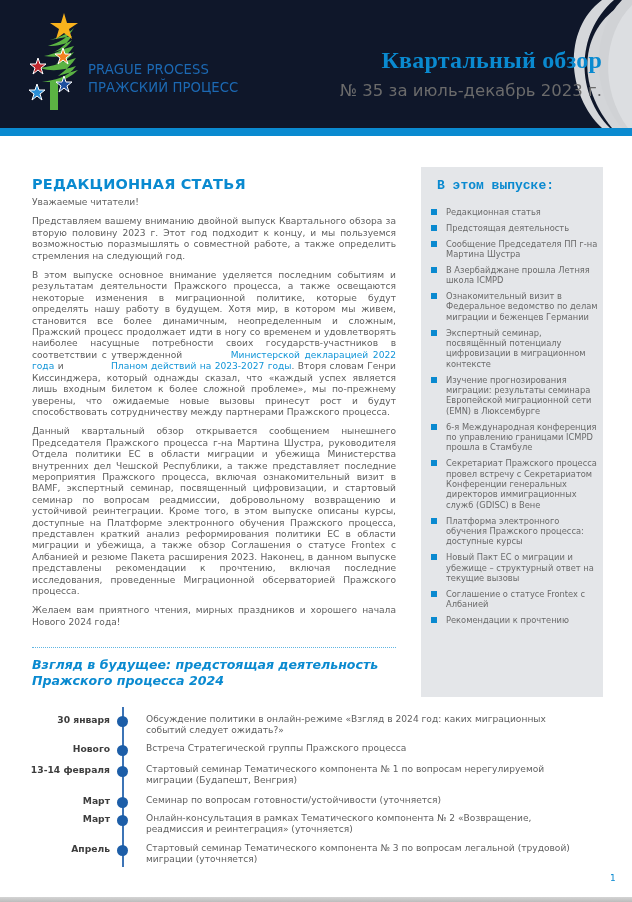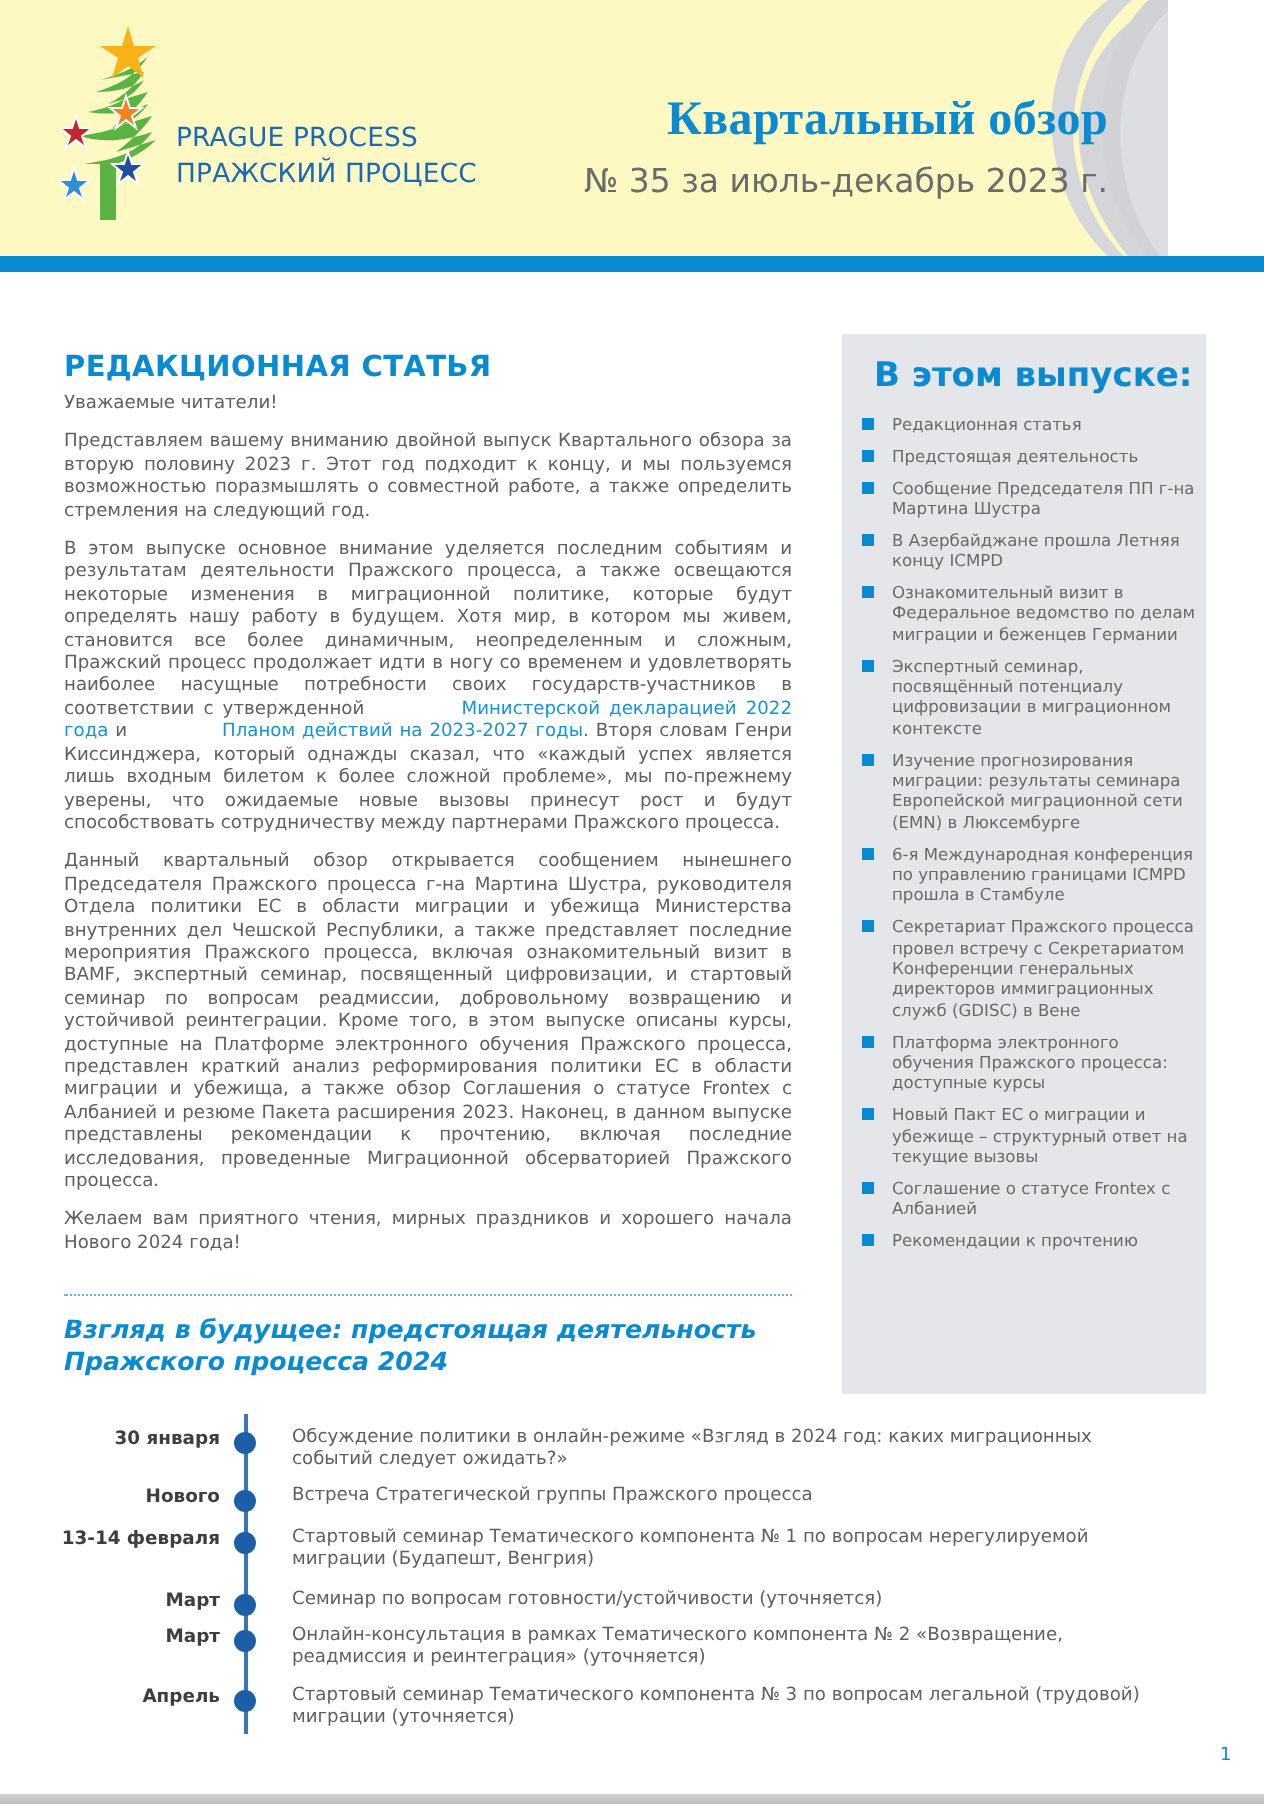--- a/index.html
+++ b/index.html
@@ -1,19 +1,19 @@
 <!DOCTYPE html>
 <html><head>
   <meta charset="utf-8">
   <style>
     * { box-sizing: border-box; margin: 0; padding: 0; }
     html, body { width: 632px; height: 902px; background: #ffffff; overflow: hidden; }
     body { font-family: "DejaVu Sans", sans-serif; color: #5a5a5a; position: relative; }
 
-    .header { position: absolute; left: 0; top: 0; width: 584px; height: 128px; background: #fef9c3; overflow: hidden; }
+    .header { position: absolute; left: 0; top: 0; width: 632px; height: 128px; background: #0f172a; overflow: hidden; }
     .header-bar { position: absolute; left: 0; top: 128px; width: 632px; height: 8px; background: #0a8ad0; }
     .swoosh { position: absolute; right: 0; top: 0; width: 110px; height: 128px; }
 
     .logo { position: absolute; left: 24px; top: 10px; width: 60px; height: 100px; }
     .brand { position: absolute; left: 88px; top: 61px; color: #1c69b3; font-family: "DejaVu Sans", sans-serif; font-size: 13.2px; line-height: 18px; letter-spacing: 0.1px; }
 
     .doc-title { position: absolute; right: 30px; top: 47px; color: #0a8ad0; font-family: Liberation Serif, serif; font-weight: bold; font-size: 24px; letter-spacing: 0.2px; }
     .doc-sub { position: absolute; right: 30px; top: 81px; color: #6b6b6b; font-size: 16.5px; }
 
     .main { position: absolute; left: 32px; top: 176px; width: 364px; }
@@ -25,21 +25,21 @@
     .divider { position: absolute; left: 32px; top: 647px; width: 364px; border-top: 1px dotted #5fb5e3; }
     .future-title { position: absolute; left: 32px; top: 657px; width: 364px; color: #0a8ad0; font-weight: bold; font-size: 12.6px; line-height: 16px; font-style: italic; }
 
     .timeline-line { position: absolute; left: 122px; top: 707px; width: 2px; height: 160px; background: #3c74b6; }
     .tl-item { position: absolute; left: 0; width: 632px; }
     .tl-date { position: absolute; right: 522px; font-weight: bold; font-size: 9.2px; color: #3e3e3e; white-space: nowrap; }
     .tl-dot { position: absolute; left: 117px; width: 11px; height: 11px; border-radius: 50%; background: #1d5ea8; }
     .tl-text { position: absolute; left: 146px; width: 440px; font-size: 9.1px; line-height: 11.4px; color: #5f5f5f; }
 
     .sidebar { position: absolute; left: 421px; top: 167px; width: 182px; height: 530px; background: #e4e6e9; }
-    .sidebar-title { position: absolute; left: 16px; top: 11px; color: #0a8ad0; font-weight: bold; font-size: 17px; }
+    .sidebar-title { position: absolute; left: 16px; top: 11px; color: #0a8ad0; font-weight: bold; font-size: 13px; font-family: Liberation Mono, monospace; }
     .toc { position: absolute; left: 10px; top: 40px; width: 168px; list-style: none; }
     .toc li { position: relative; padding-left: 15px; font-size: 8.3px; line-height: 10.4px; color: #6a6a6a; margin-bottom: 5.4px; }
     .toc li .bullet { position: absolute; left: 0; top: 2px; width: 6px; height: 6px; background: #0a8ad0; }
 
     .page-num { position: absolute; left: 610px; top: 873px; color: #0a8ad0; font-size: 9px; }
     .bottom-strip { position: absolute; left: 0; top: 897px; width: 632px; height: 5px; background: linear-gradient(#d4d4d4, #bcbcbc); }
   </style>
 </head>
 <body>
 
@@ -114,21 +114,21 @@
   <span class="tl-dot" style="top:2px"></span>
   <span class="tl-text" style="top:0">Стартовый семинар Тематического компонента № 3 по вопросам легальной (трудовой) миграции (уточняется)</span>
 </div>
 
 <div class="sidebar">
   <div class="sidebar-title">В этом выпуске:</div>
   <ul class="toc">
     <li><span class="bullet"></span><span>Редакционная статья</span></li>
     <li><span class="bullet"></span><span>Предстоящая деятельность</span></li>
     <li><span class="bullet"></span><span>Сообщение Председателя ПП г-на Мартина Шустра</span></li>
-    <li><span class="bullet"></span><span>В Азербайджане прошла Летняя концу ICMPD</span></li>
+    <li><span class="bullet"></span><span>В Азербайджане прошла Летняя школа ICMPD</span></li>
     <li><span class="bullet"></span><span>Ознакомительный визит в Федеральное ведомство по делам миграции и беженцев Германии</span></li>
     <li><span class="bullet"></span><span>Экспертный семинар, посвящённый потенциалу цифровизации в миграционном контексте</span></li>
     <li><span class="bullet"></span></li>
     <li><span class="bullet"></span><span>Изучение прогнозирования миграции: результаты семинара Европейской миграционной сети (EMN) в Люксембурге</span></li>
     <li><span class="bullet"></span><span>6-я Международная конференция по управлению границами ICMPD прошла в Стамбуле</span></li>
     <li><span class="bullet"></span><span>Секретариат Пражского процесса провел встречу с Секретариатом Конференции генеральных директоров иммиграционных служб (GDISC) в Вене</span></li>
     <li><span class="bullet"></span><span>Платформа электронного обучения Пражского процесса: доступные курсы</span></li>
     <li><span class="bullet"></span><span>Новый Пакт ЕС о миграции и убежище – структурный ответ на текущие вызовы</span></li>
     <li><span class="bullet"></span><span>Соглашение о статусе Frontex с Албанией</span></li>
     <li><span class="bullet"></span><span>Рекомендации к прочтению</span></li>

